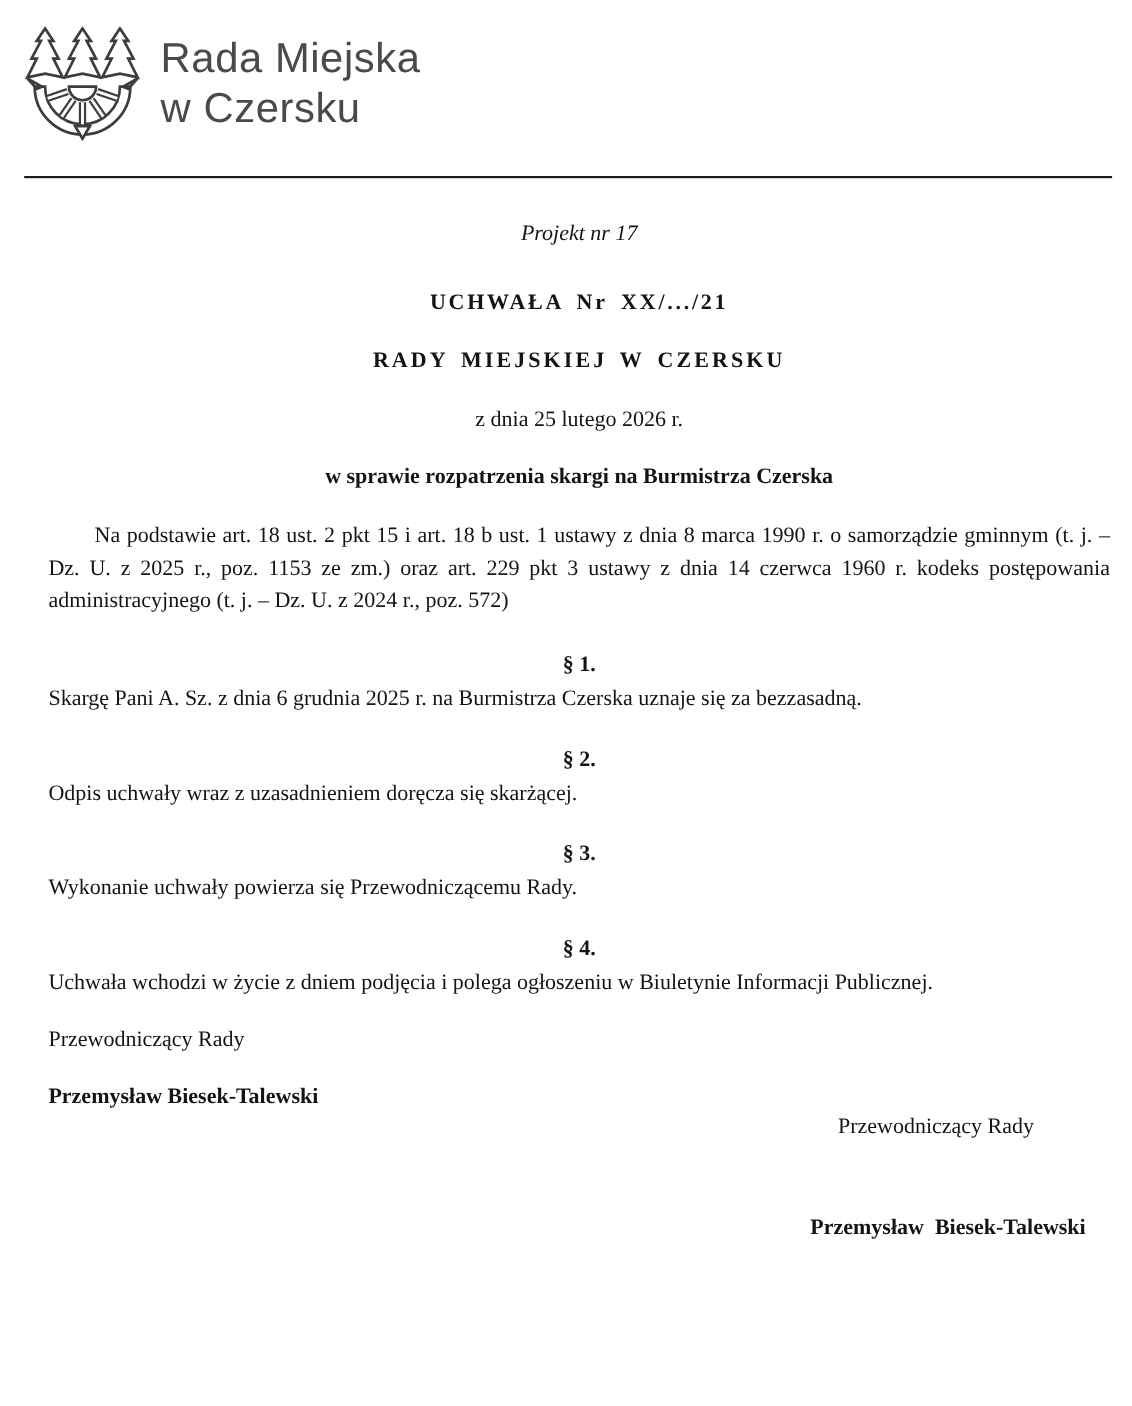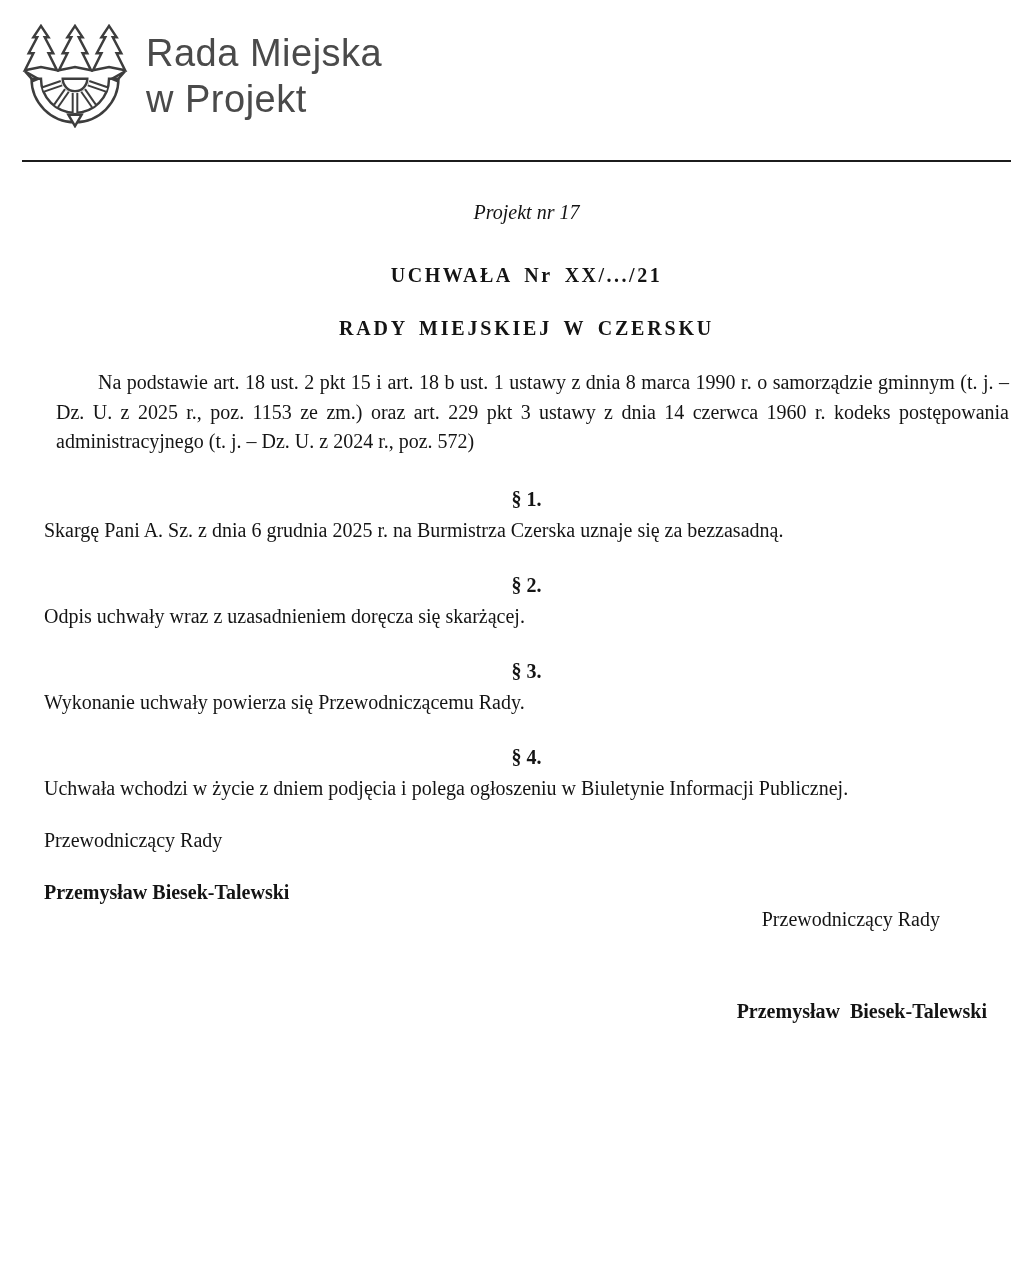--- a/index.html
+++ b/index.html
@@ -39,21 +39,21 @@
   .doc-title2 {
     margin-top: 27px; text-align: center;
     font-size: 20px; font-weight: bold;
     letter-spacing: 2.8px; word-spacing: 4px; font-family: Liberation Serif, serif;
   }
   .doc-date { margin-top: 27px; text-align: center; }
   .doc-subject { margin-top: 26px; text-align: center; font-weight: bold; }
 
   .legal-basis {
     margin-top: 27px; text-align: justify;
-    text-indent: 42px; line-height: 29.5px; margin-left: 12px;
+    text-indent: 42px; line-height: 29.5px;
   }
 
   .intro { margin-top: 25px; text-align: center; font-weight: bold; }
 
   .section-number { margin-top: 29px; text-align: center; font-weight: bold; }
   .section-text { margin-top: 5px; text-align: left; }
 
   .submitter { margin-top: 26px; }
   .submitter-name { margin-top: 26px; font-weight: bold; }
 
@@ -101,34 +101,36 @@
             <line x1="69.3" y1="62.6" x2="88.5" y2="69.2"></line>
           </g>
 
           <path d="M42,58 A13,13 0 0 0 68,58 Z" fill="#ffffff"></path>
 
           <path d="M48,96 L62,96 L55,108 Z" fill="#ffffff"></path>
         </g>
       </svg>
       <div class="logo-text">
         <div>Rada Miejska</div>
-        <div>w Projekt</div>
+        <div>w Czersku</div>
       </div>
     </div>
     <hr class="rule">
   </header>
 
   <main class="doc">
 
     <p class="project-label">Projekt nr 17</p>
 
     <h1 class="doc-title">UCHWAŁA Nr XX/.../21</h1>
     <h2 class="doc-title2">RADY MIEJSKIEJ W CZERSKU</h2>
 
+    <p class="doc-date">z dnia 25 lutego 2026 r.</p>
 
+    <p class="doc-subject">w sprawie rozpatrzenia skargi na Burmistrza Czerska</p>
 
     <p class="legal-basis">Na podstawie art. 18 ust. 2 pkt 15 i art. 18 b ust. 1 ustawy z dnia 8 marca 1990 r. o samorządzie gminnym (t. j. – Dz. U. z 2025 r., poz. 1153 ze zm.) oraz art. 229 pkt 3 ustawy z dnia 14 czerwca 1960 r. kodeks postępowania administracyjnego (t. j. – Dz. U. z 2024 r., poz. 572)</p>
 
 
     <div>
       <p class="section-number">§ 1.</p>
       <p class="section-text">Skargę Pani A. Sz. z dnia 6 grudnia 2025 r. na Burmistrza Czerska uznaje się za bezzasadną.</p>
     </div>
 
     <div>

